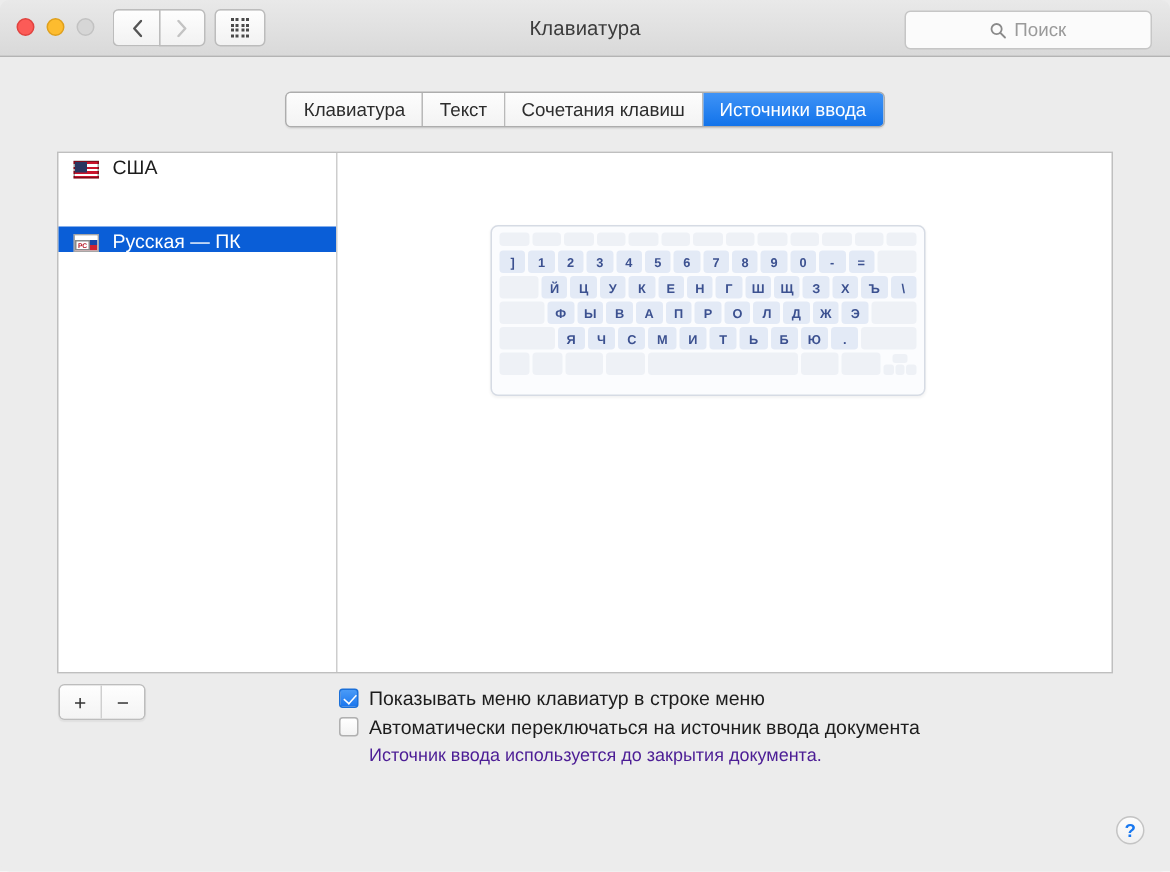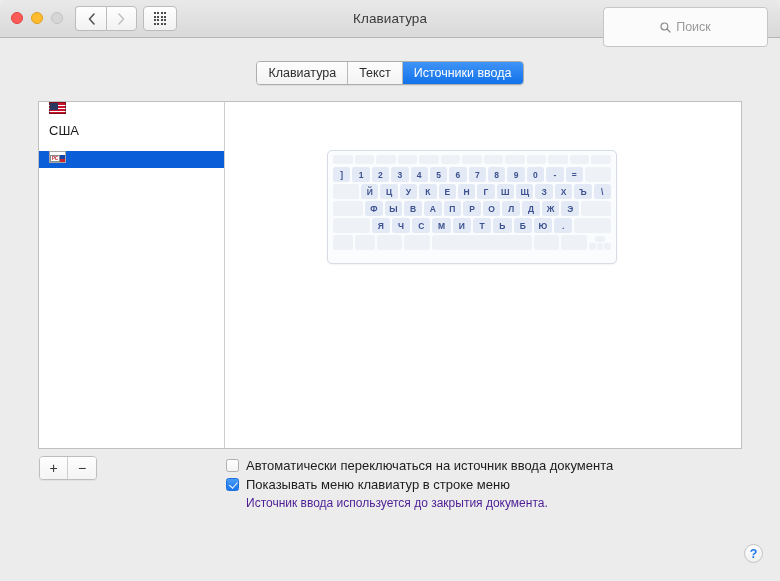--- a/index.html
+++ b/index.html
@@ -96,21 +96,21 @@
     font-size: 13.5px;
     color: #3b3b3b;
     letter-spacing: .1px;
   }
 
   .searchfield {
     position: absolute;
     right: 12px;
     top: 7px;
     width: 165px;
-    height: 40px;
+    height: 26px;
     background: #fbfbfb;
     border: 1px solid #c6c6c6;
     border-radius: 4px;
     box-sizing: border-box;
     display: flex;
     align-items: center;
     justify-content: center;
     gap: 5px;
   }
   .searchfield .placeholder {
@@ -164,28 +164,27 @@
     box-sizing: border-box;
     display: flex;
   }
   .srclist {
     width: 186px;
     border-right: 1px solid #cdcdcd;
     box-sizing: border-box;
   }
   .src-item {
     display: flex;
-    align-items: flex-start;
+    align-items: flex-end;
     height: 17px;
     padding-left: 10px;
     gap: 9px;
     font-size: 13px;
     color: #1c1c1c;
     box-sizing: border-box;
-    flex-direction: column;
   }
   .src-item.selected {
     background: #0a5ed7;
     color: #ffffff;
     margin-top: 32px;
   }
   .flag {
     width: 17px;
     height: 12px;
     position: relative;
@@ -451,20 +450,21 @@
         <line x1="7" y1="7" x2="10" y2="10" stroke="#8a8a8a" stroke-width="1.2" stroke-linecap="round"></line>
       </svg>
       <span class="placeholder">Поиск</span>
     </div>
   </div>
 
   <div class="tabbar">
     <div class="tabs">
       <div class="tab">Клавиатура</div>
       <div class="tab">Текст</div>
+      <div class="tab">Сочетания клавиш</div>
       <div class="tab active">Источники ввода</div>
     </div>
   </div>
 
   <div class="content">
 
     <div class="srclist">
       <div class="src-item">
         <span class="flag us"></span>
         <span>США</span>
@@ -583,25 +583,25 @@
     </div>
   </div>
 
   <div class="plusminus">
     <div class="pmbtn first">+</div>
     <div class="pmbtn">−</div>
   </div>
 
   <div class="checks">
     <div class="checkrow">
+      <span class="cbox checked"></span>
+      <span class="clabel">Показывать меню клавиатур в строке меню</span>
+    </div>
+    <div class="checkrow">
       <span class="cbox"></span>
       <span class="clabel">Автоматически переключаться на источник ввода документа</span>
     </div>
-    <div class="checkrow">
-      <span class="cbox checked"></span>
-      <span class="clabel">Показывать меню клавиатур в строке меню</span>
-    </div>
     <div class="subnote">Источник ввода используется до закрытия документа.</div>
   </div>
 
   <div class="helpbtn">?</div>
 
 </div>
 
 </body></html>

